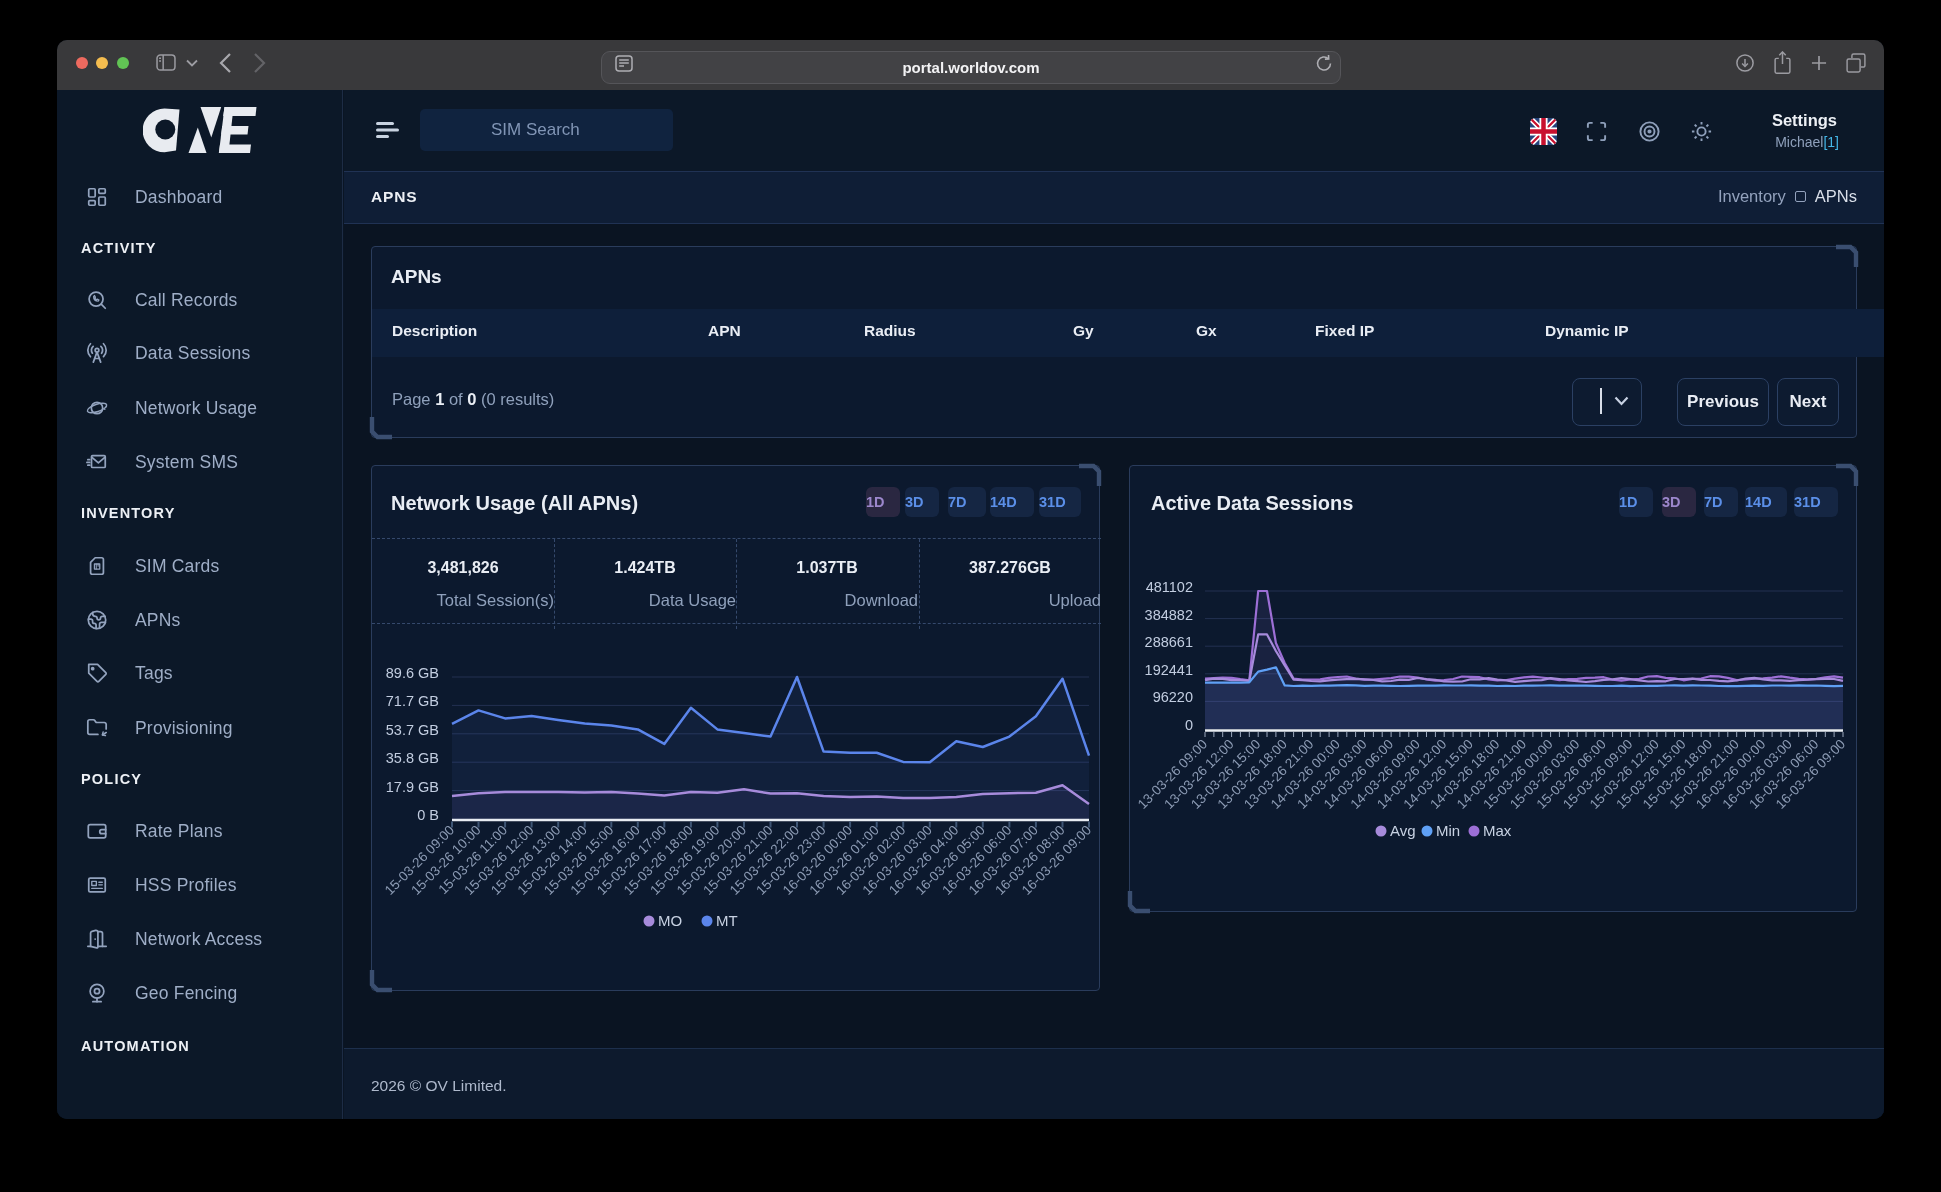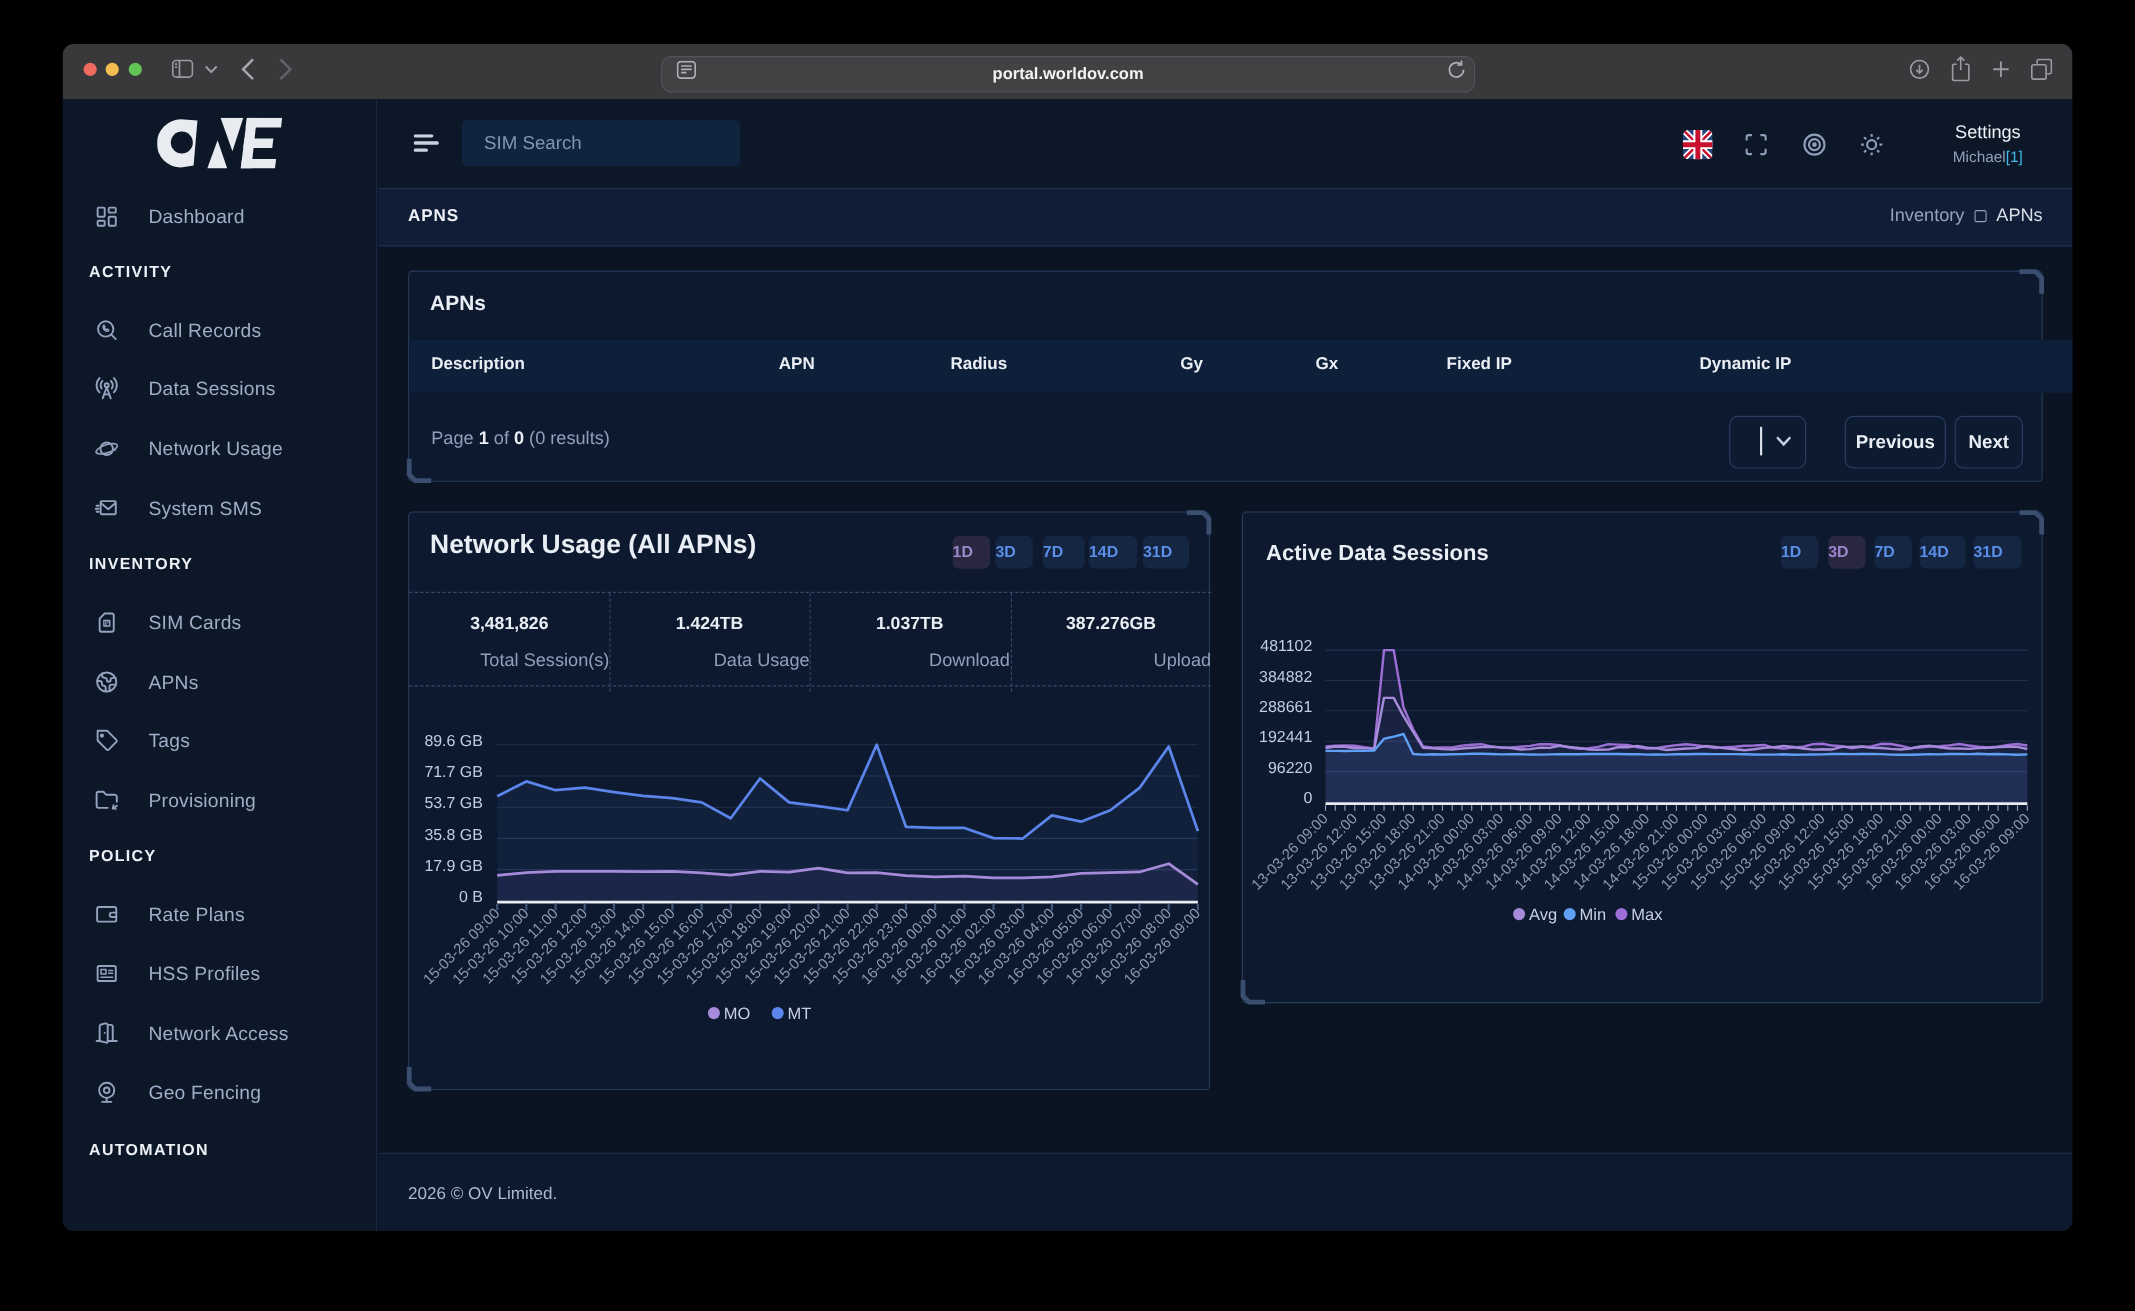--- a/index.html
+++ b/index.html
@@ -216,21 +216,21 @@
 </div>
 <div class="main">
 <div class="hdr">
 <svg style="position:absolute;left:32px;top:32px" width="26" height="17" viewBox="0 0 26 17">
             <g fill="#C8D2E0">
               <rect x="0" y="0" width="18" height="3" rx="1.5"></rect>
               <rect x="0" y="6.5" width="23" height="3" rx="1.5"></rect>
               <rect x="0" y="13" width="13" height="3" rx="1.5"></rect>
             </g>
           </svg>
-<div style="position:absolute;left:76px;top:19px;width:253px;height:42px;background:#10233F;border-radius:5px;color:#8195B5;font-size:17px;line-height:42px;padding-left:20px">SIM Search</div>
+<div style="position:absolute;left:76px;top:19px;width:253px;height:42px;background:#10233F;border-radius:5px;color:#8195B5;font-size:17px;line-height:42px;padding-left:71px">SIM Search</div>
 <svg style="position:absolute;left:1186px;top:28px" width="27" height="27" viewBox="0 0 60 60">
             <defs>
               <clipPath id="fc">
                 <rect width="60" height="60" rx="12"></rect>
               </clipPath>
             </defs>
             <g clip-path="url(#fc)">
               <rect width="60" height="60" fill="#26437C"></rect>
               <path d="M0 0 60 60M60 0 0 60" stroke="#fff" stroke-width="12"></path>
               <path d="M0 0 60 60M60 0 0 60" stroke="#C8102E" stroke-width="5"></path>
@@ -253,21 +253,21 @@
             <circle cx="12" cy="12" r="4.3"></circle>
             <line x1="12" y1="2" x2="12" y2="4.6"></line>
             <line x1="12" y1="19.4" x2="12" y2="22"></line>
             <line x1="2" y1="12" x2="4.6" y2="12"></line>
             <line x1="19.4" y1="12" x2="22" y2="12"></line>
             <line x1="4.9" y1="4.9" x2="6.8" y2="6.8"></line>
             <line x1="17.2" y1="17.2" x2="19.1" y2="19.1"></line>
             <line x1="4.9" y1="19.1" x2="6.8" y2="17.2"></line>
             <line x1="17.2" y1="6.8" x2="19.1" y2="4.9"></line>
           </svg>
-<div style="position:absolute;right:47px;top:21px;text-align:right;font-size:16.5px;font-weight:normal;color:#EDF0F5">Settings</div>
+<div style="position:absolute;right:47px;top:21px;text-align:right;font-size:16.5px;font-weight:bold;color:#EDF0F5">Settings</div>
 <div style="position:absolute;right:45px;top:44px;text-align:right;font-size:14px;color:#8FA0BB">Michael<span style="color:#45B7E8">[1]</span></div>
 </div>
 <div class="crumb">
 <div style="position:absolute;left:27px;top:16px;font-size:15.5px;font-weight:bold;color:#EDF0F5;letter-spacing:0.8px">APNS</div>
 <div style="position:absolute;right:27px;top:15px;font-size:16.5px;color:#93A2BD;display:flex;align-items:center;gap:9px">
             <span>Inventory</span>
             <span style="width:11px;height:11px;border:1.6px solid #93A2BD;border-radius:2px;display:inline-block"></span>
             <span style="color:#D9DFE9">APNs</span>
           </div>
 </div>
@@ -298,21 +298,21 @@
 <div class="pgbtn" style="left:1305px;top:131px;width:92px">Previous</div>
 <div class="pgbtn" style="left:1405px;top:131px;width:62px">Next</div>
 </div>
 <div class="card" style="left:27px;top:375px;width:729px;height:526px">
 <svg style="position:absolute;right:-6px;top:-6px" width="28" height="28" viewBox="0 0 28 28">
             <path d="M2 6 H16.5 L22 11.5 V26" stroke="#3A4E70" stroke-width="4.4" fill="none"></path>
           </svg>
           <svg style="position:absolute;left:-6px;bottom:-6px" width="28" height="28" viewBox="0 0 28 28">
             <path d="M26 22 H11.5 L6 16.5 V2" stroke="#3A4E70" stroke-width="4.4" fill="none"></path>
           </svg>
-<div class="cardtitle" style="left:19px;top:16px;font-size:24px">Network Usage (All APNs)</div>
+<div class="cardtitle" style="left:19px;top:26px;font-size:20px">Network Usage (All APNs)</div>
 <div class="btnrange active" style="left:494px;top:21px;width:34px">1D</div>
           <div class="btnrange" style="left:533px;top:21px;width:34px">3D</div>
           <div class="btnrange" style="left:576px;top:21px;width:38px">7D</div>
           <div class="btnrange" style="left:618px;top:21px;width:44px">14D</div>
           <div class="btnrange" style="left:667px;top:21px;width:42px">31D</div>
 <div style="position:absolute;left:0;top:72px;width:729px;height:86px;border-top:1px dashed #35496C;border-bottom:1px dashed #35496C">
             <div class="statval" style="left:0px;top:20px">3,481,826</div>
             <div class="statlbl" style="left:0px;top:52px">Total Session(s)</div>
             <div class="statval" style="left:182px;top:20px">1.424TB</div>
             <div class="statlbl" style="left:182px;top:52px">Data Usage</div>

